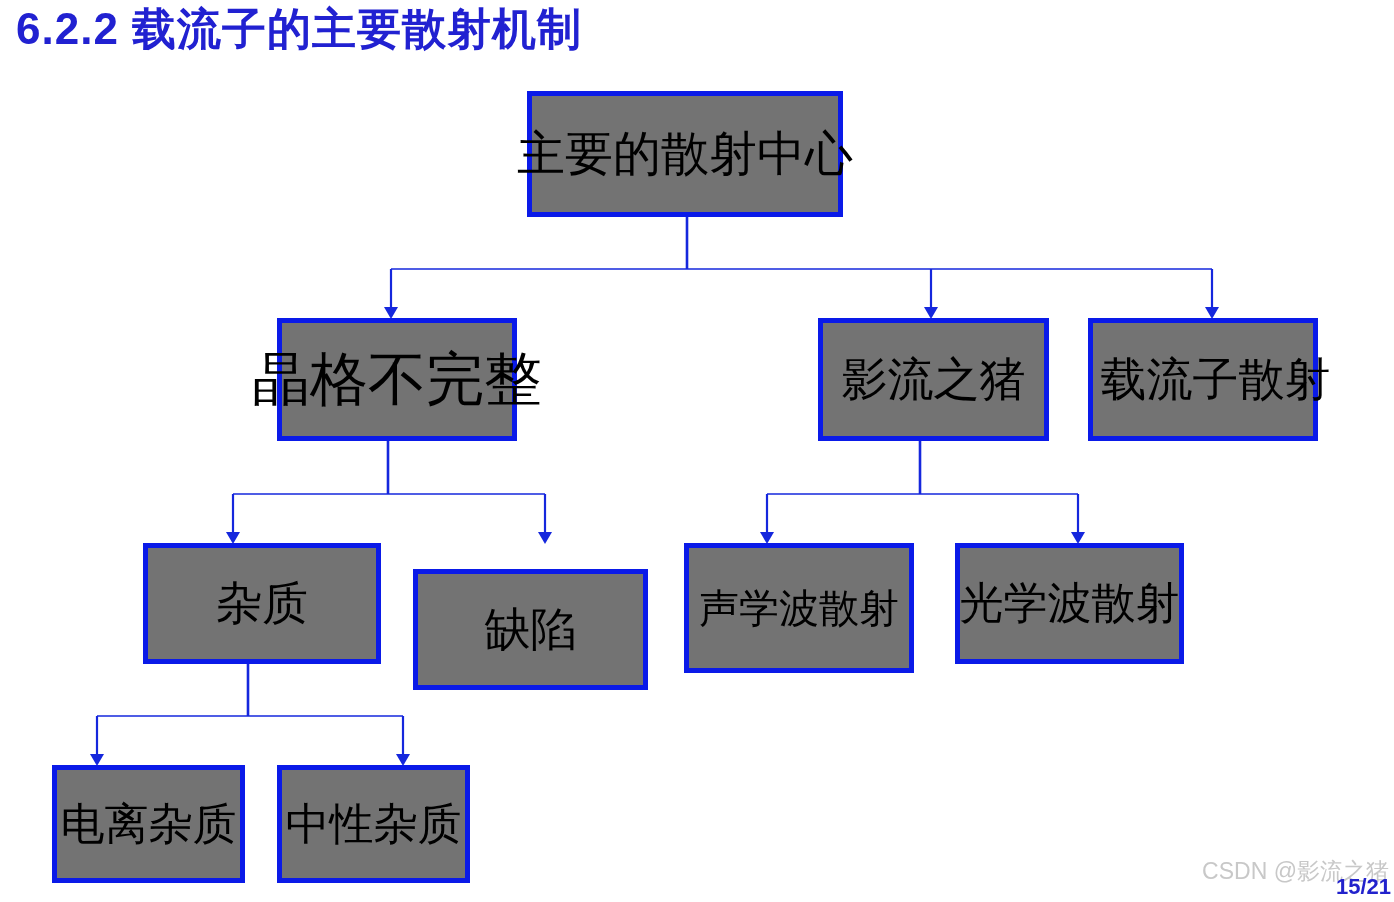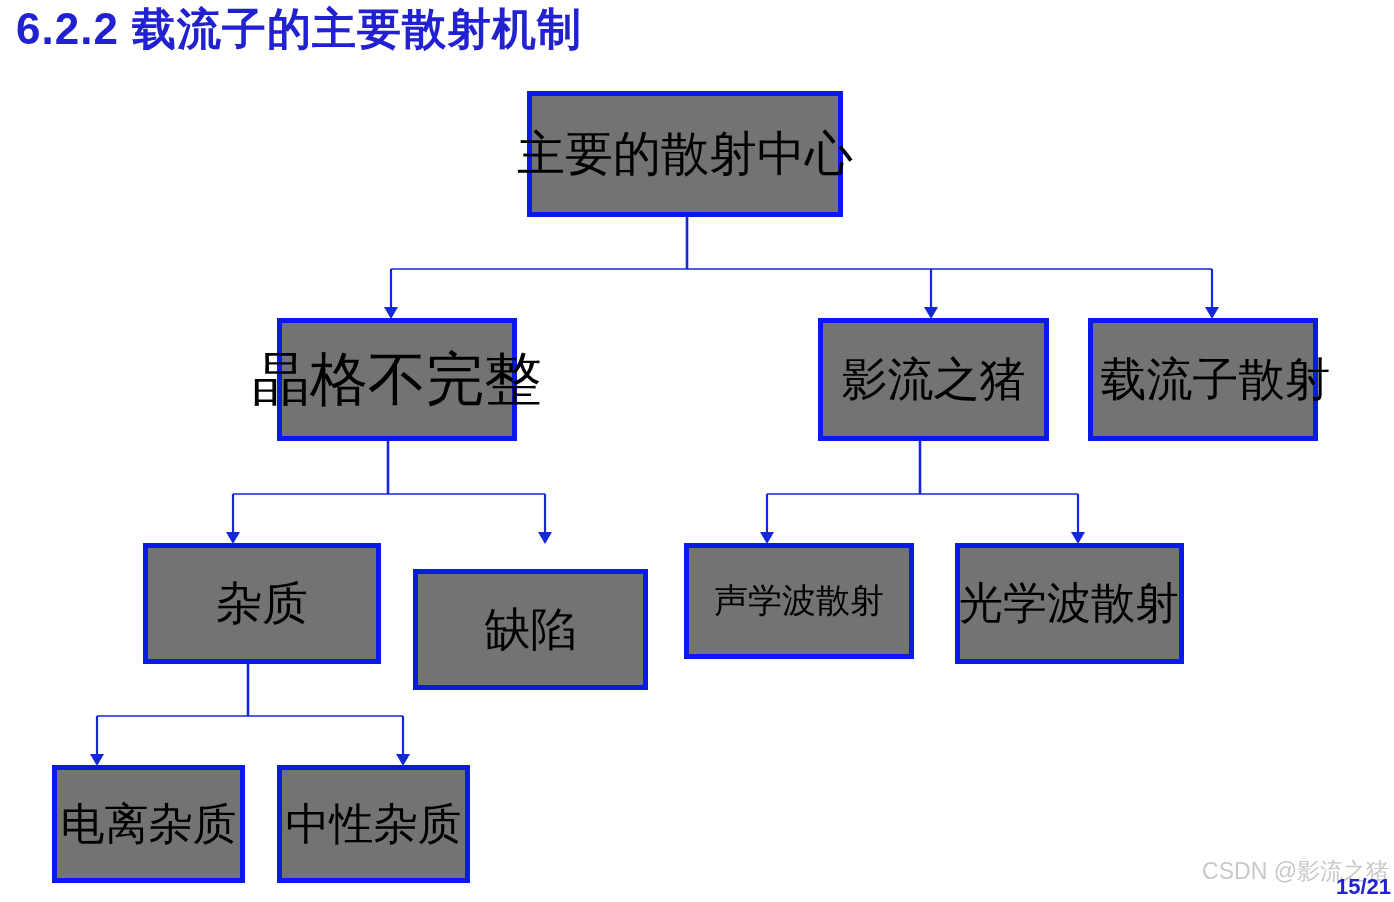--- a/index.html
+++ b/index.html
@@ -128,25 +128,25 @@
   </div>
 
   <div class="node" style="left:143px; top:543px; width:238px; height:121px; font-size:46px;">
     <span>杂质</span>
   </div>
 
   <div class="node" style="left:413px; top:543px; width:235px; height:121px; font-size:46px;margin-top:26px;">
     <span>缺陷</span>
   </div>
 
-  <div class="node" style="left:684px; top:543px; width:230px; height:116px; font-size:34px;">
+  <div class="node" style="left:684px; top:543px; width:230px; height:130px; font-size:40px;">
     <span>声学波散射</span>
   </div>
 
-  <div class="node" style="left:955px; top:543px; width:229px; height:121px; font-size:44px;justify-content:flex-end;">
+  <div class="node" style="left:955px; top:543px; width:229px; height:121px; font-size:44px;">
     <span>光学波散射</span>
   </div>
 
   <div class="node" style="left:52px; top:765px; width:193px; height:118px; font-size:44px;">
     <span>电离杂质</span>
   </div>
 
   <div class="node" style="left:277px; top:765px; width:193px; height:118px; font-size:44px;">
     <span>中性杂质</span>
   </div>

